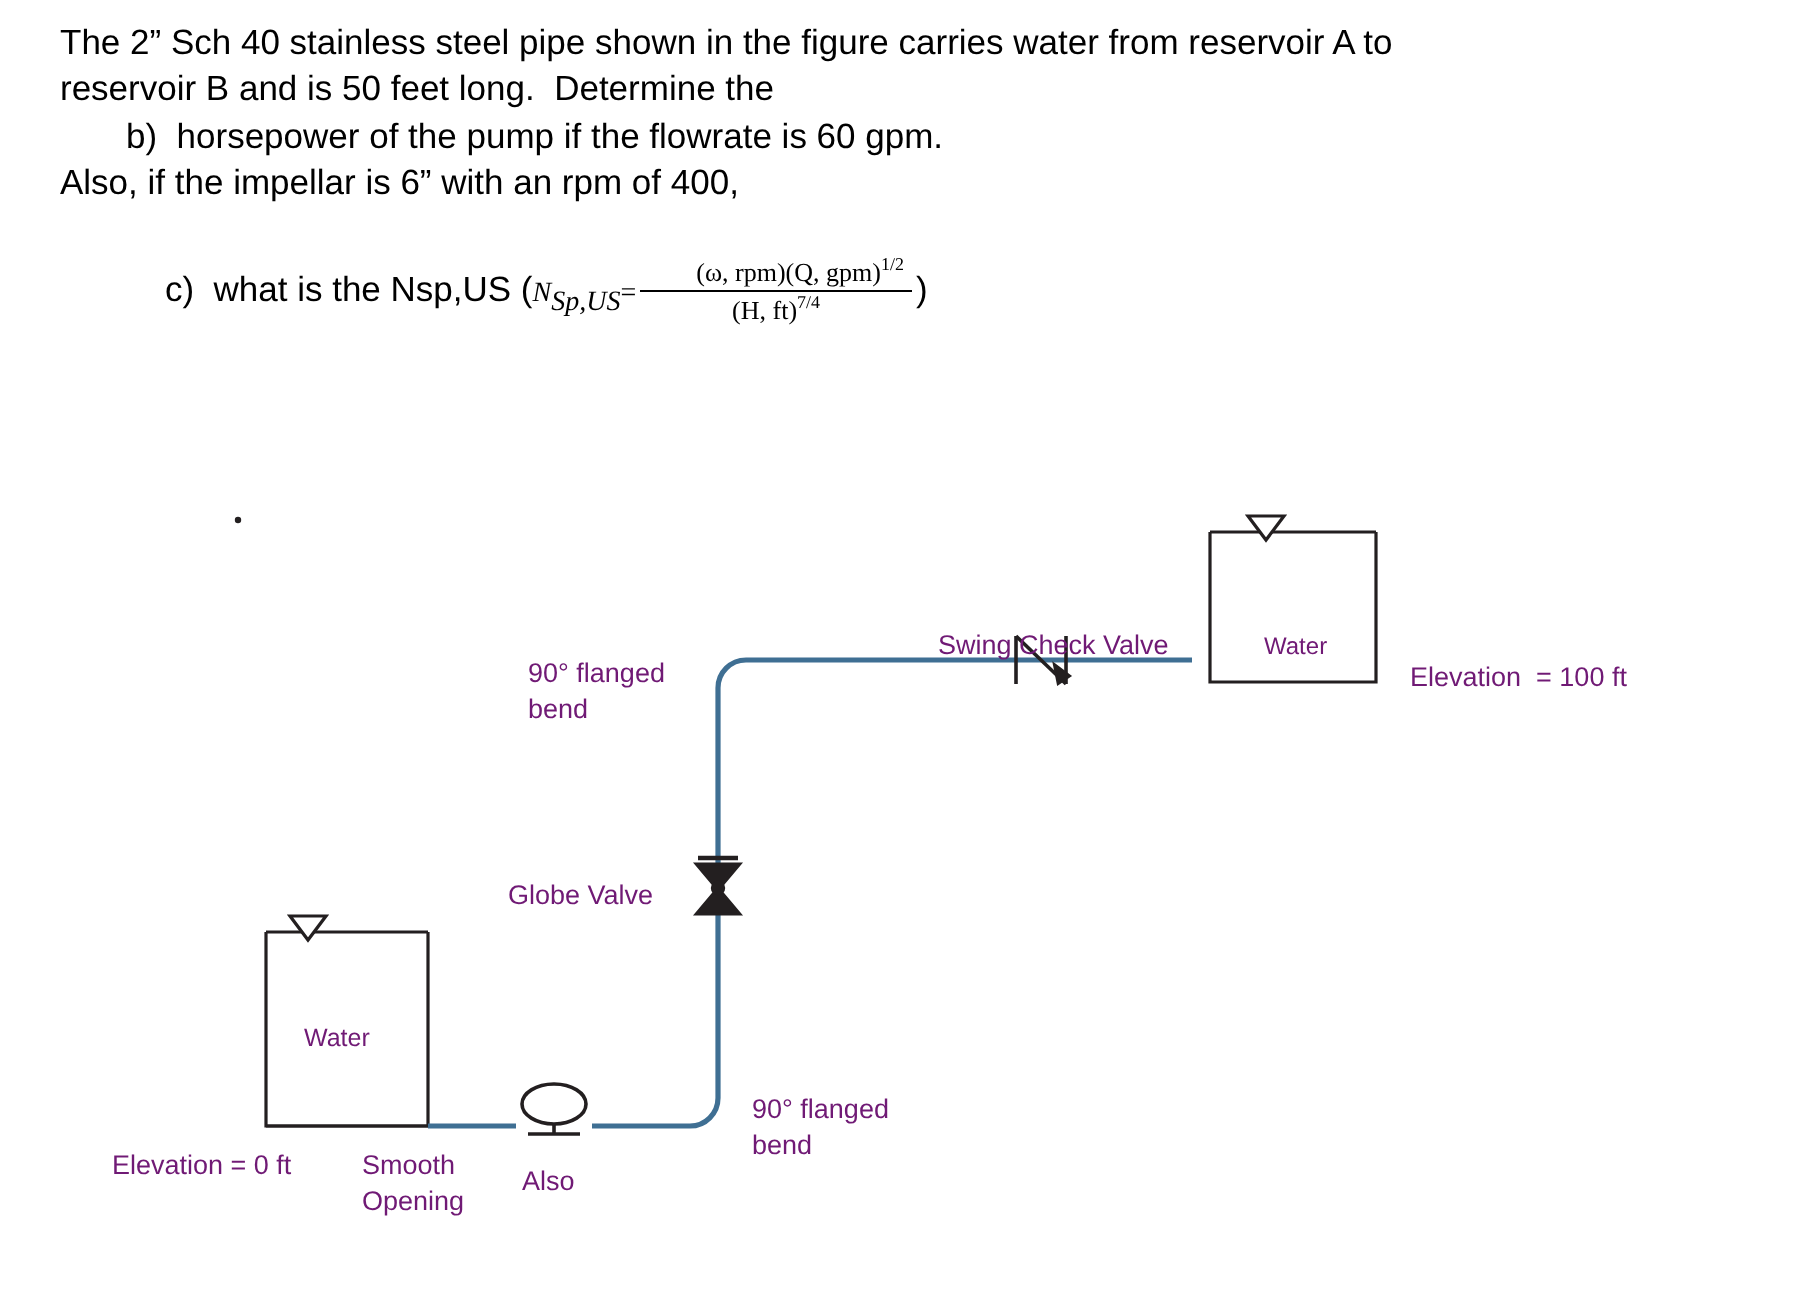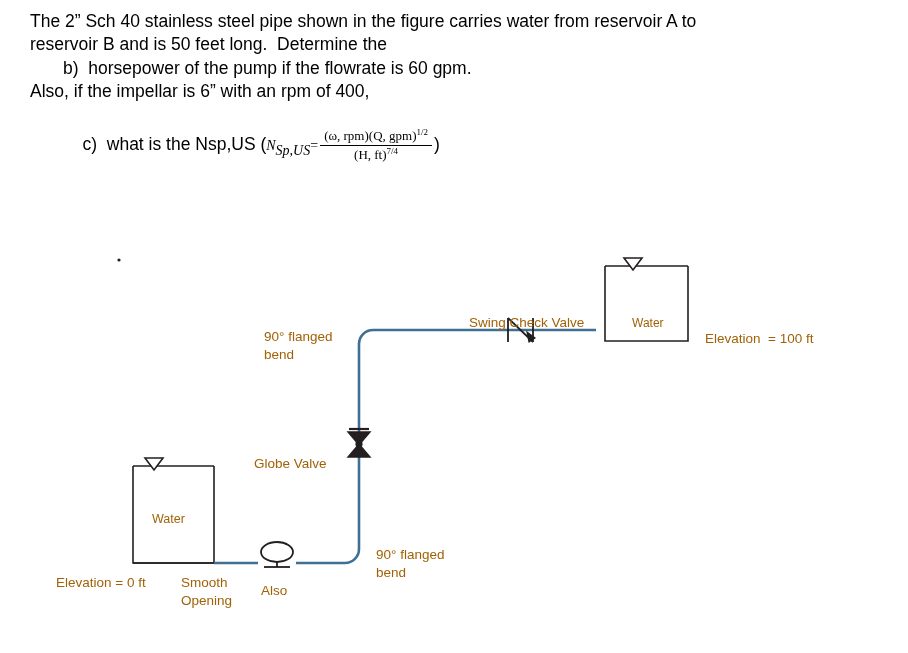--- a/index.html
+++ b/index.html
@@ -30,21 +30,21 @@
     display: inline-block;
     vertical-align: middle;
     text-align: center;
     font-family: "Liberation Serif", serif;
     font-size: 13px;
     line-height: 1.15;
     margin: 0 2px;
     position: relative;
     top: -1px;
   }
-  .frac .num { display: block; padding: 0 4px; }
+  .frac .num { display: block; padding: 0 4px; margin-left: 24px; }
   .frac .den { display: block; border-top: 1px solid #000; padding: 0 4px; }
   .nsym {
     font-family: "Liberation Serif", serif;
     font-style: italic;
     font-size: 14px;
   }
   .nsub {
     font-family: "Liberation Serif", serif;
     font-style: italic;
     font-size: 14px;
@@ -57,21 +57,21 @@
     left: 0;
     top: 236px;
     width: 908px;
     height: 417px;
   }
   #figure svg { display: block; }
   .fig-label {
     position: absolute;
     font-size: 13.5px;
     font-family: "Liberation Sans", sans-serif;
-    color: #a16207;
+    color: #701a75;
     white-space: pre;
     line-height: 1.35;
   }
 </style>
 </head>
 <body>
 
 <div id="problem">
   <div class="line">The 2” Sch 40 stainless steel pipe shown in the figure carries water from reservoir A to</div>
   <div class="line">reservoir B and is 50 feet long.  Determine the</div>
@@ -125,21 +125,21 @@
       <line x1="533" y1="82" x2="533" y2="106" stroke="#231f20" stroke-width="1.8"></line>
       <polygon points="527,96 535,102 529,106" fill="#231f20" stroke="#231f20" stroke-width="1.2"></polygon>
     </g>
 
     <circle cx="119" cy="24" r="1.6" fill="#231f20"></circle>
   </svg>
 
   <div class="fig-label" style="left:264px; top:92px;">90° flanged
 bend</div>
 
-  <div class="fig-label" style="left:254px; top:219px;">Globe Valve</div>
+  <div class="fig-label" style="left:254px; top:203px;">Globe Valve</div>
 
   <div class="fig-label" style="left:469px; top:78px;">Swing Check Valve</div>
 
   <div class="fig-label" style="left:632px; top:79px; font-size:12px;">Water</div>
 
   <div class="fig-label" style="left:705px; top:94px;">Elevation  = 100 ft</div>
 
   <div class="fig-label" style="left:152px; top:275px; font-size:12.5px;">Water</div>
 
   <div class="fig-label" style="left:56px; top:338px;text-align:center;">Elevation = 0 ft</div>

